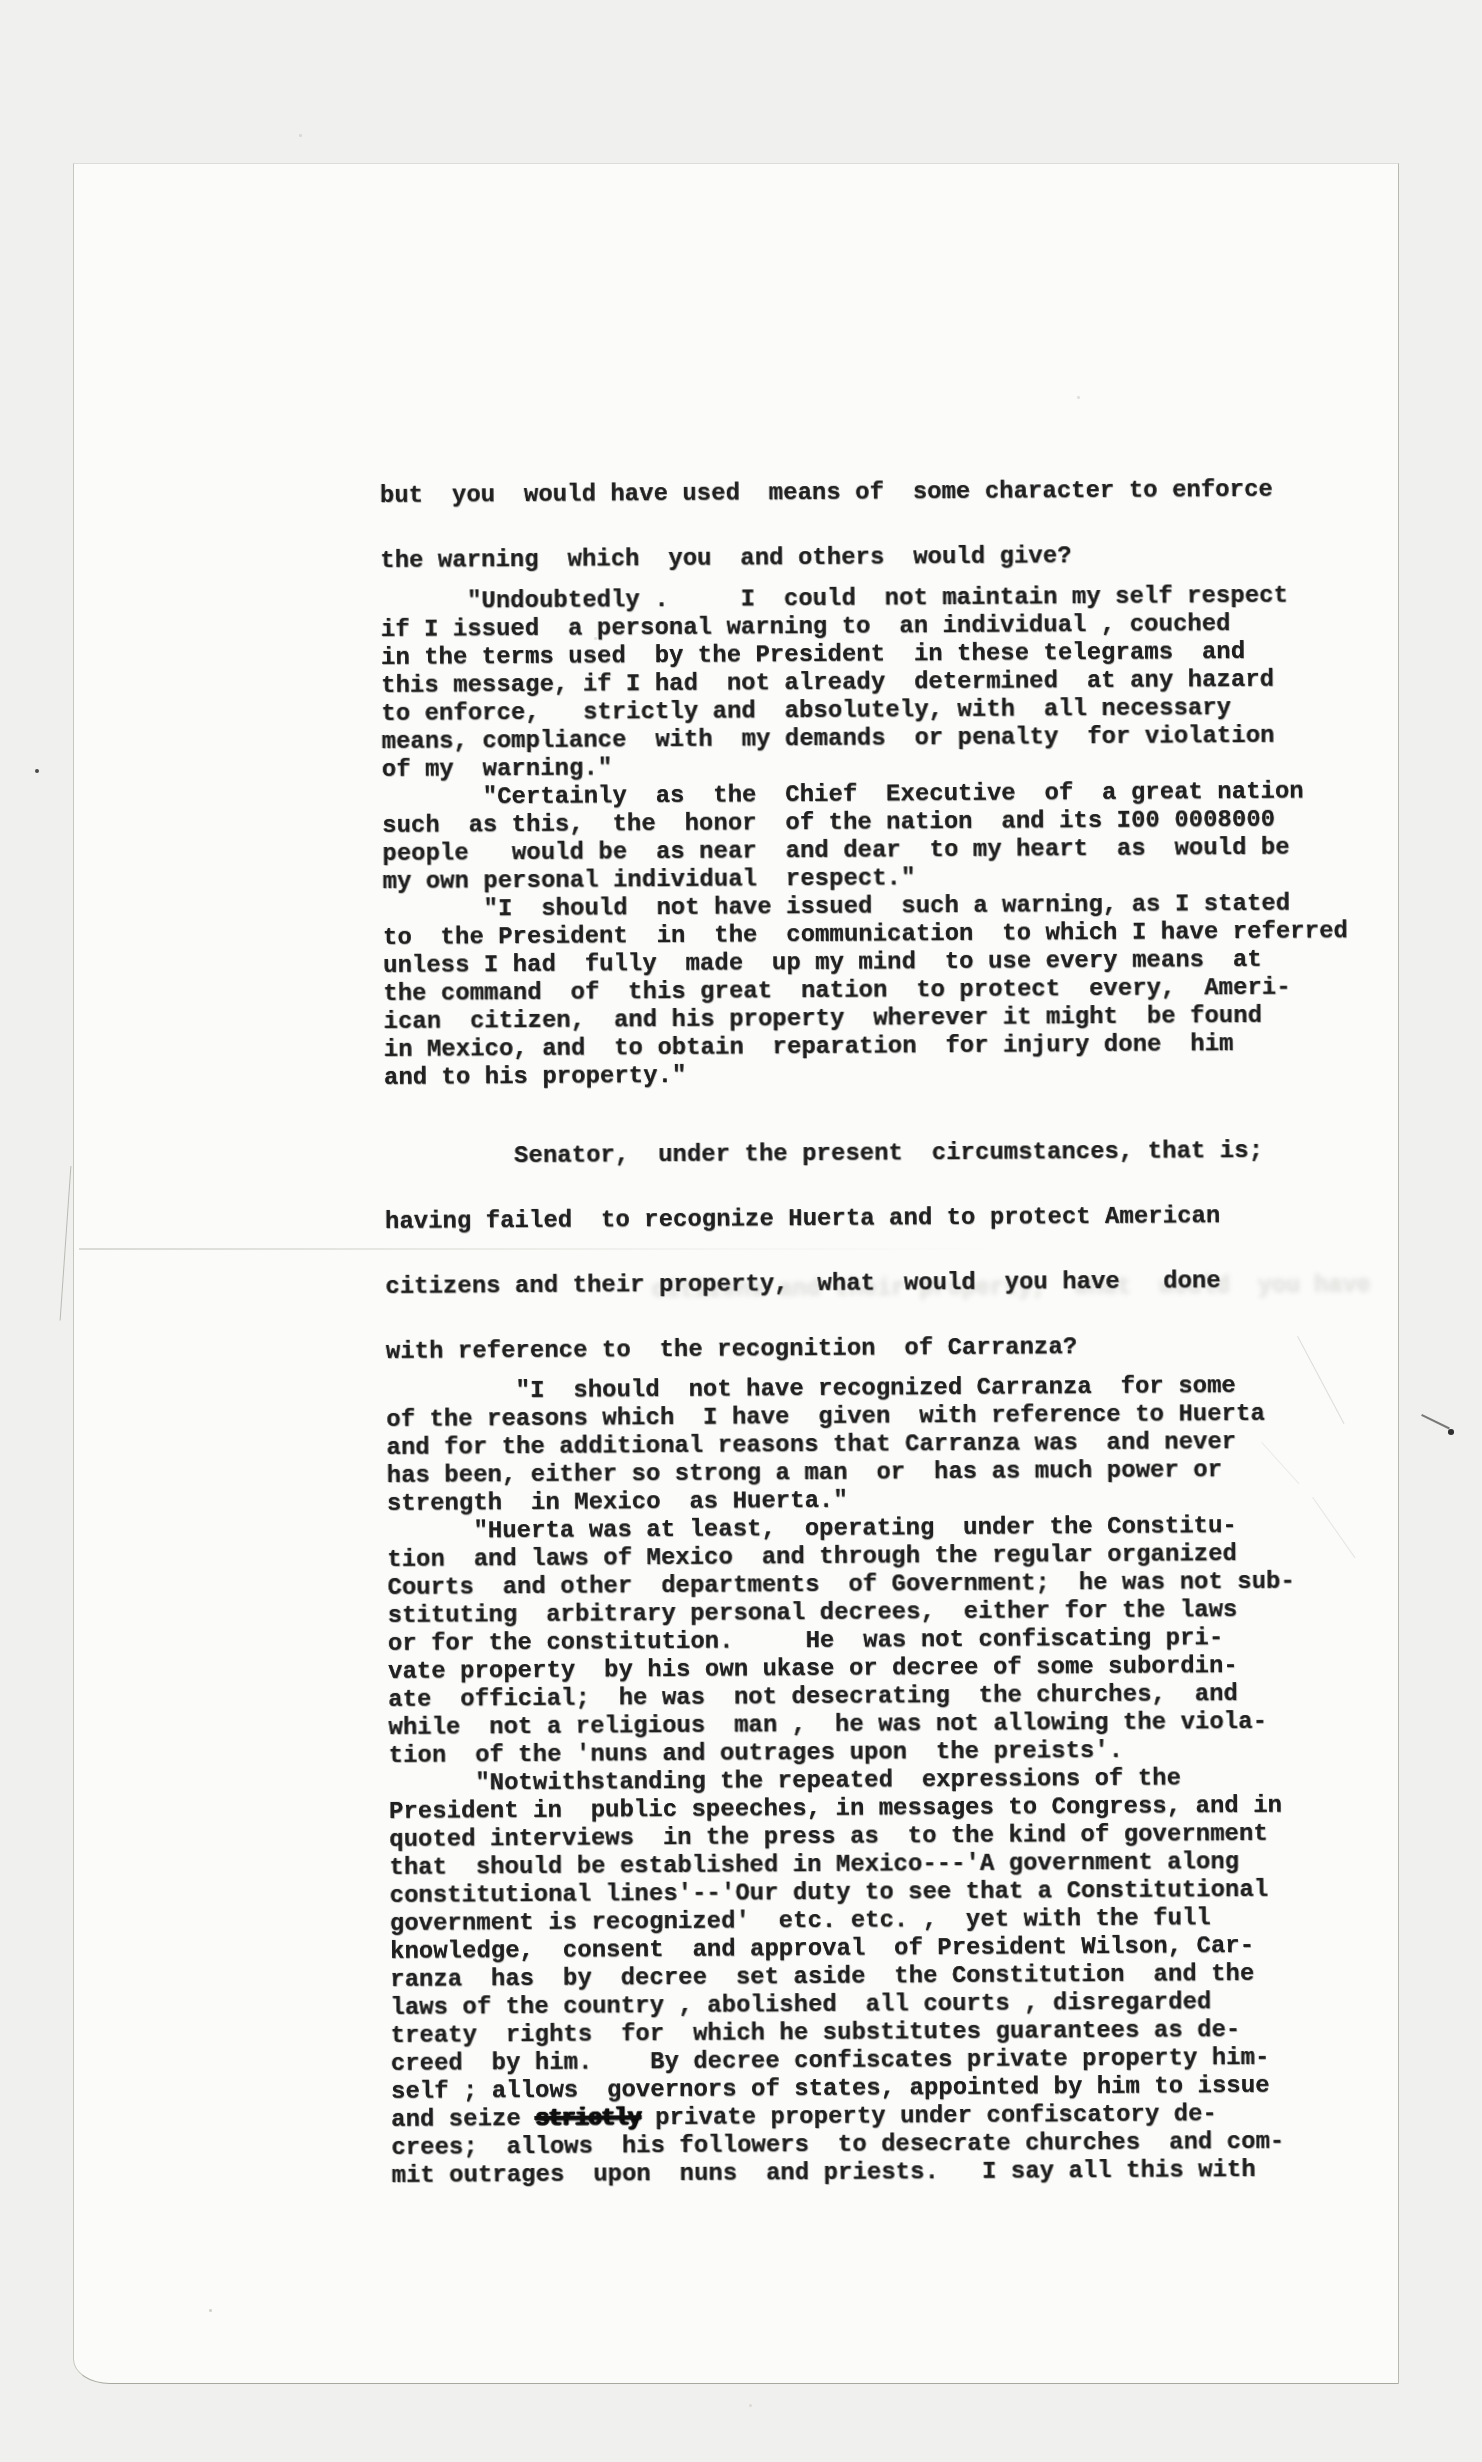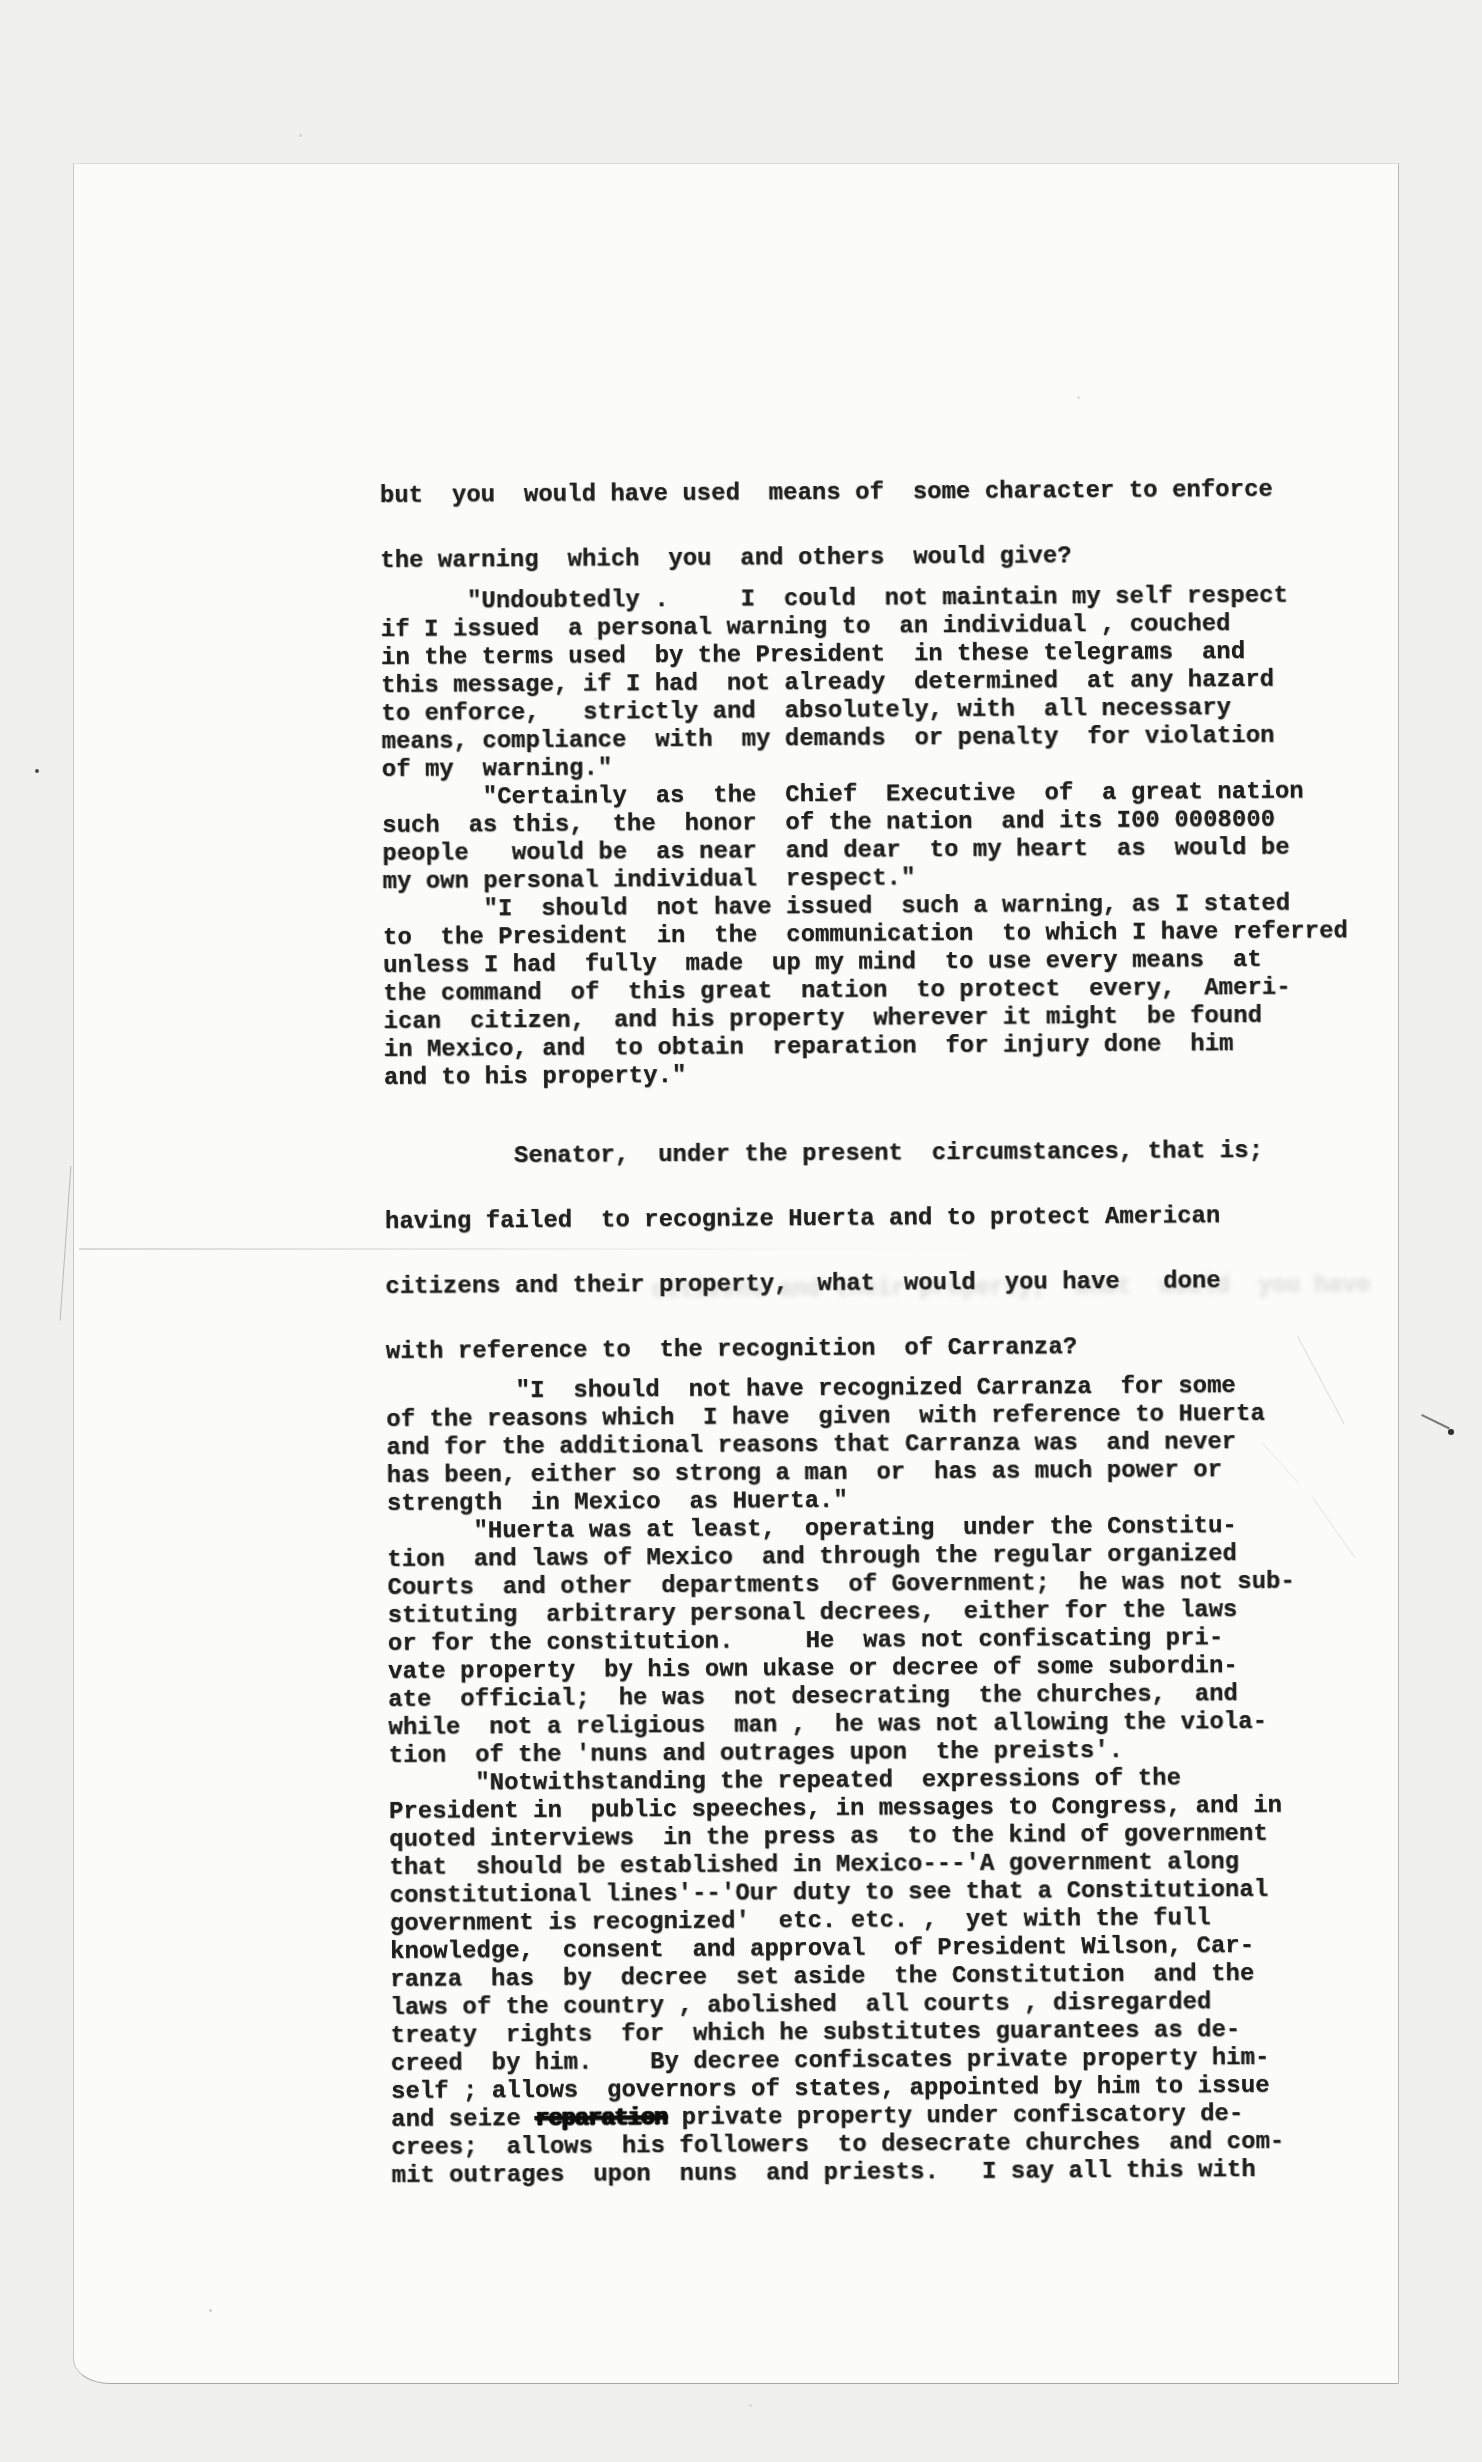--- a/index.html
+++ b/index.html
@@ -137,21 +137,21 @@
         <div class="line">quoted interviews  in the press as  to the kind of government</div>
         <div class="line">that  should be established in Mexico---'A government along</div>
         <div class="line">constitutional lines'--'Our duty to see that a Constitutional</div>
         <div class="line">government is recognized'  etc. etc. ,  yet with the full</div>
         <div class="line">knowledge,  consent  and approval  of President Wilson, Car-</div>
         <div class="line">ranza  has  by  decree  set aside  the Constitution  and the</div>
         <div class="line">laws of the country , abolished  all courts , disregarded</div>
         <div class="line">treaty  rights  for  which he substitutes guarantees as de-</div>
         <div class="line">creed  by him.    By decree confiscates private property him-</div>
         <div class="line">self ; allows  governors of states, appointed by him to issue</div>
-        <div class="line"><span>and seize </span><span class="struck">reparation</span><span> private property under confiscatory de-</span></div>
+        <div class="line"><span>and seize </span><span class="struck">strictly</span><span> private property under confiscatory de-</span></div>
         <div class="line">crees;  allows  his followers  to desecrate churches  and com-</div>
         <div class="line">mit outrages  upon  nuns  and priests.   I say all this with</div>
       </div>
     </div>
 </div>
 
 <div class="speck" style="left: 35px; top: 769px; width: 4.3px; height: 4.3px; background: rgb(74, 74, 74);"></div>
 <div class="speck" style="left: 1448px; top: 1429px; width: 5.6px; height: 5.6px; background: rgb(48, 48, 48);"></div>
 <div class="speck" style="left: 299px; top: 134px; width: 2.5px; height: 2.5px; background: rgb(216, 216, 212);"></div>
 <div class="speck" style="left: 209px; top: 2309px; width: 2.5px; height: 2.5px; background: rgb(210, 210, 205);"></div>

